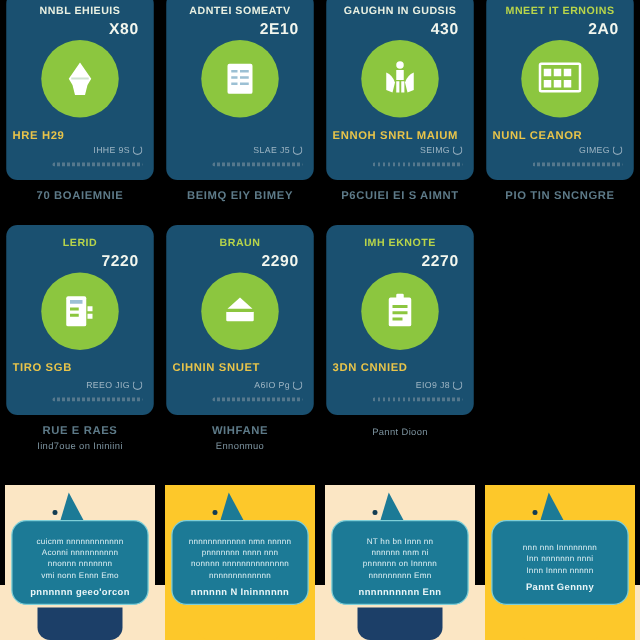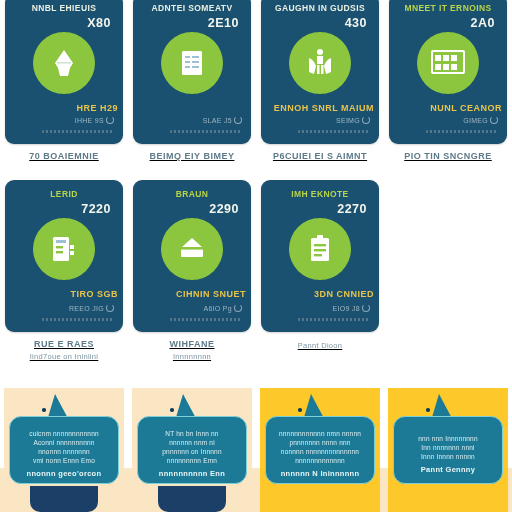--- a/index.html
+++ b/index.html
@@ -3,21 +3,21 @@
 <meta charset="utf-8">
 <title>Card Grid</title>
 <style>
   * { box-sizing: border-box; margin: 0; padding: 0; }
   html, body {
     width: 512px; height: 512px;
     overflow: hidden;
     font-family: "Liberation Sans", sans-serif;
     background: #fbe6c4;
   }
-  #root { position: relative; width: 512px; height: 468px; background: #ffffff; }
+  #root { position: relative; width: 512px; height: 468px; background: #000000; }
 
   
   .grid {
     position: absolute; left: 0; top: 0;
     width: 512px; height: 388px;
     display: grid;
     grid-template-columns: repeat(4, 128px);
     grid-template-rows: 178px 210px;
   }
   .cell {
@@ -66,21 +66,21 @@
     display: flex; align-items: center; justify-content: center;
   }
   .icon-circle svg { display: block; }
   .card-label {
     margin-top: 9px;
     font-size: 9px;
     font-weight: bold;
     color: #e8c44a;
     letter-spacing: .5px;
     text-transform: uppercase;
-    text-align: right;
+    text-align: left;
     width: 108px;
     white-space: nowrap; overflow: hidden;
   }
   .card-foot {
     position: absolute;
     right: 9px; bottom: 20px;
     font-size: 7px;
     color: #9fb6c4;
     letter-spacing: .3px;
     display: flex; align-items: center; gap: 2px;
@@ -335,21 +335,21 @@
         </div>
         <div class="card-label">CIHNIN SNUET</div>
         <div class="card-foot">
           <span>A6IO Pg</span>
           <span class="ring"></span>
         </div>
         <div class="card-bar"></div>
       </div>
       <div class="caption">
         <div class="caption-main">WIHFANE</div>
-        <div class="caption-sub">Innnnnnnn</div>
+        <div class="caption-sub">Ennonmuo</div>
       </div>
     </div>
 
     <div class="cell row2">
       <div class="card">
         <div class="card-title accent">IMH EKNOTE</div>
         <div class="card-num">2270</div>
         <div class="icon-circle">
           <svg width="30" height="32" viewBox="0 0 30 32">
               <rect x="6" y="5" width="18" height="23" rx="1.5" fill="#fff"></rect>
@@ -377,21 +377,35 @@
     <div class="panel cream">
       <div class="panel-bg"></div>
       <div class="pedestal"></div>
       <div class="tail"></div>
       <div class="dot"></div>
       <div class="bubble">
         <div class="bubble-text">cuicnm nnnnnnnnnnnn</div>
         <div class="bubble-text">Aconni nnnnnnnnnn</div>
         <div class="bubble-text">nnonnn nnnnnnn</div>
         <div class="bubble-text">vmi nonn Ennn Emo</div>
-        <div class="bubble-name">nnonnn geeo'orcon</div>
+        <div class="bubble-name">pnnnnnn geeo'orcon</div>
+      </div>
+    </div>
+
+    <div class="panel yellow">
+      <div class="panel-bg"></div>
+      <div class="pedestal"></div>
+      <div class="tail"></div>
+      <div class="dot"></div>
+      <div class="bubble">
+        <div class="bubble-text">nnnnnnnnnnnn nmn nnnnn</div>
+        <div class="bubble-text">pnnnnnnn nnnn nnn</div>
+        <div class="bubble-text">nonnnn nnnnnnnnnnnnnn</div>
+        <div class="bubble-text">nnnnnnnnnnnnn</div>
+        <div class="bubble-name">nnnnnn N Ininnnnnn</div>
       </div>
     </div>
 
     <div class="panel cream">
       <div class="panel-bg"></div>
       <div class="pedestal"></div>
       <div class="tail"></div>
       <div class="dot"></div>
       <div class="bubble">
         <div class="bubble-text">NT hn bn Innn nn</div>
@@ -401,34 +415,20 @@
         <div class="bubble-name">nnnnnnnnnn Enn</div>
       </div>
     </div>
 
     <div class="panel yellow">
       <div class="panel-bg"></div>
       <div class="pedestal"></div>
       <div class="tail"></div>
       <div class="dot"></div>
       <div class="bubble">
-        <div class="bubble-text">nnnnnnnnnnnn nmn nnnnn</div>
-        <div class="bubble-text">pnnnnnnn nnnn nnn</div>
-        <div class="bubble-text">nonnnn nnnnnnnnnnnnnn</div>
-        <div class="bubble-text">nnnnnnnnnnnnn</div>
-        <div class="bubble-name">nnnnnn N Ininnnnnn</div>
-      </div>
-    </div>
-
-    <div class="panel yellow">
-      <div class="panel-bg"></div>
-      <div class="pedestal"></div>
-      <div class="tail"></div>
-      <div class="dot"></div>
-      <div class="bubble">
         <div class="bubble-text">nnn nnn Innnnnnnn</div>
         <div class="bubble-text">Inn nnnnnnn nnni</div>
         <div class="bubble-text">Innn Innnn nnnnn</div>
         <div class="bubble-name">Pannt Gennny</div>
       </div>
     </div>
   </div>
 
 </div>
 

